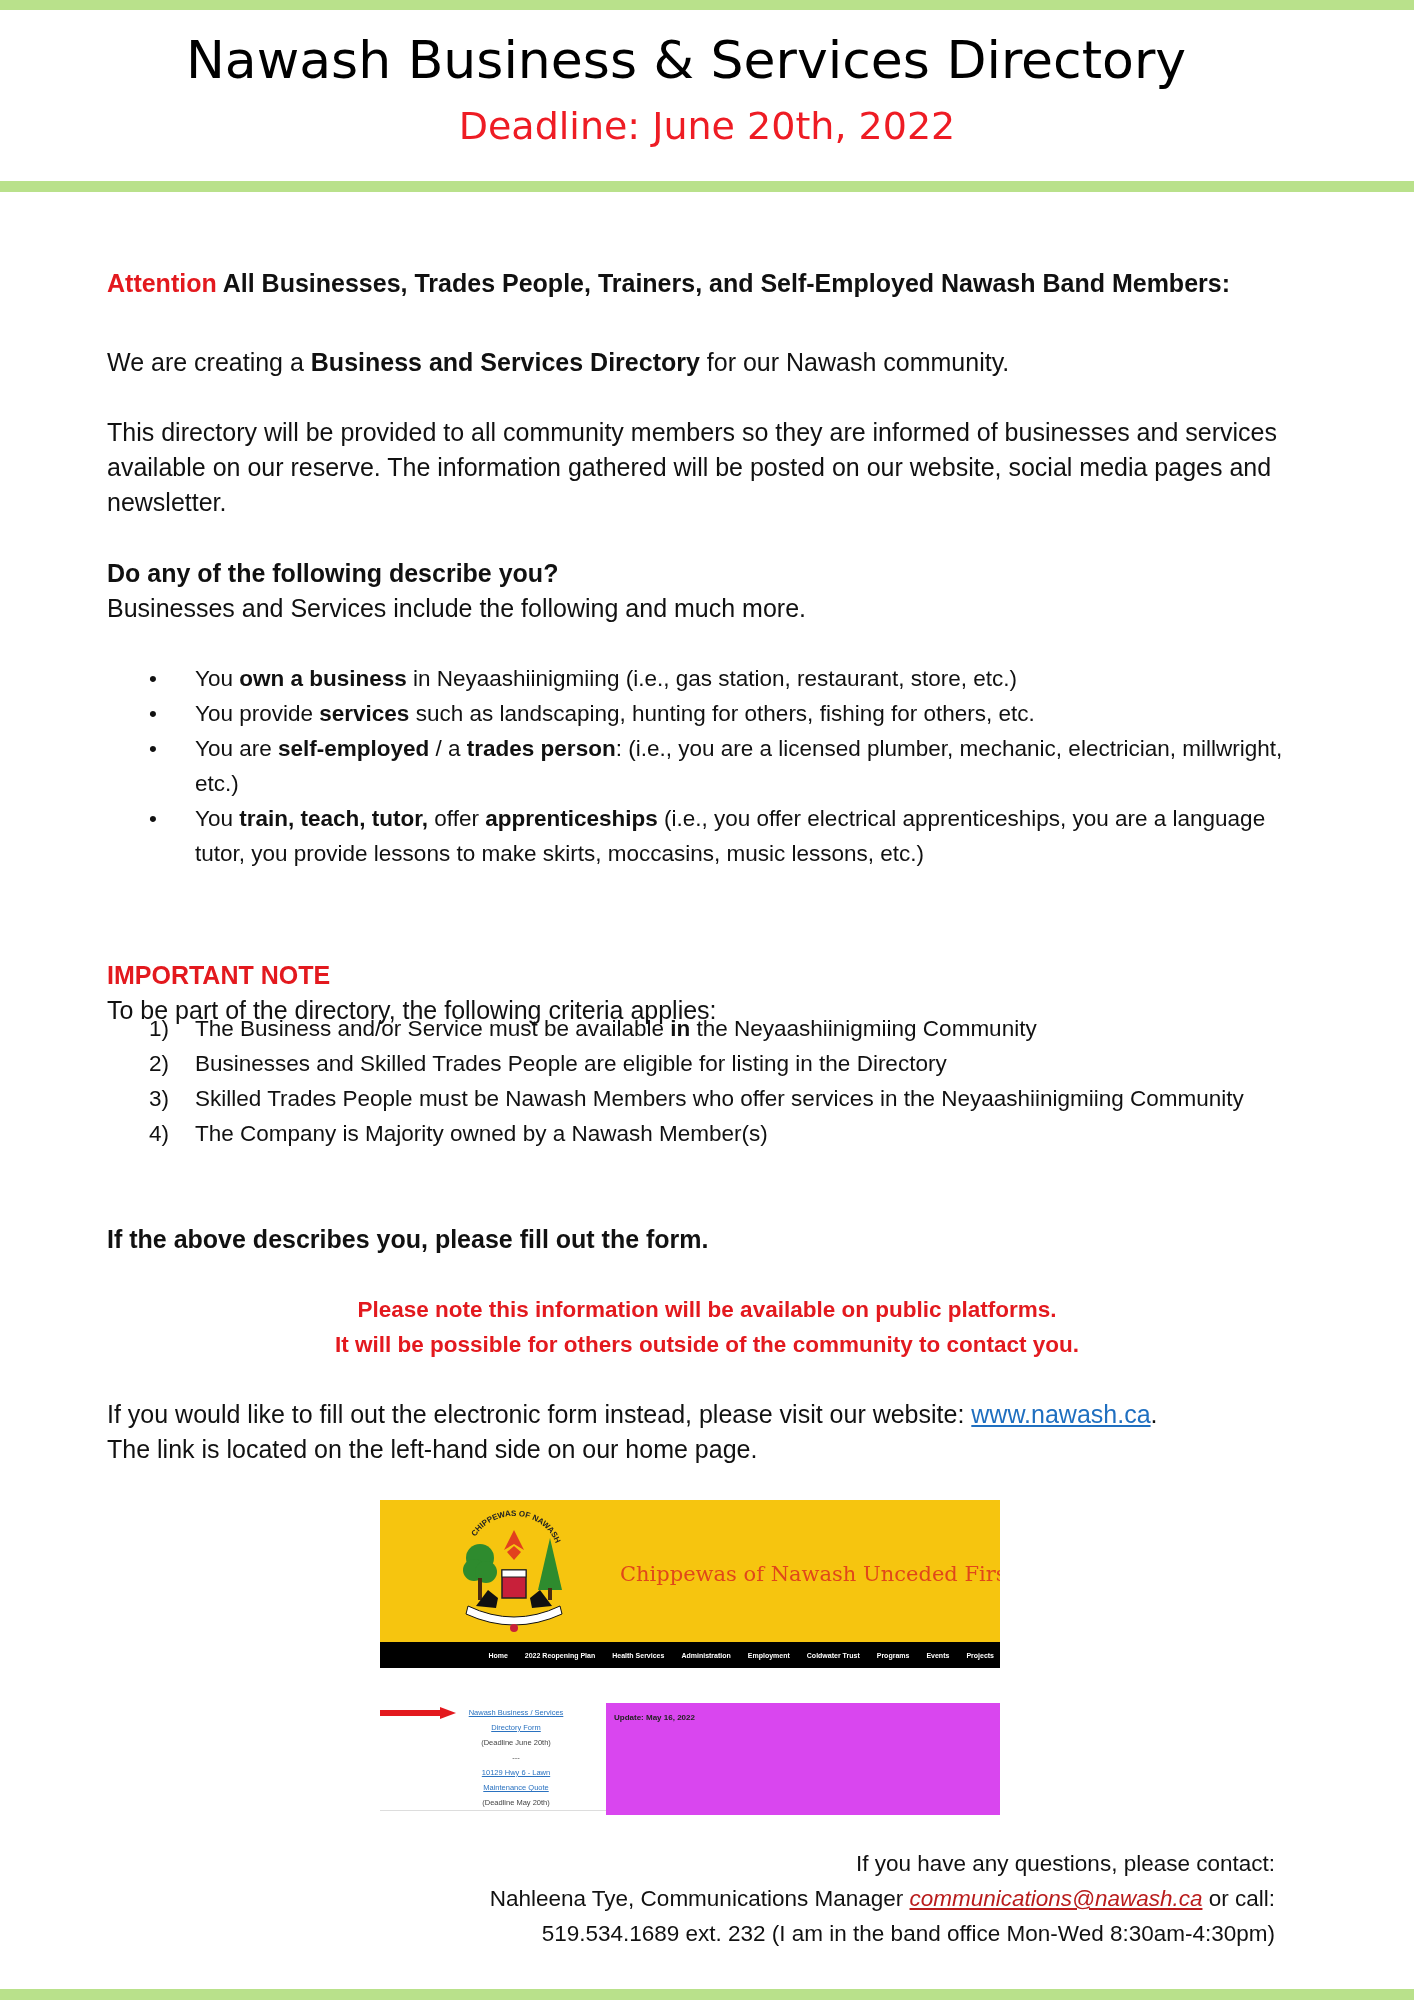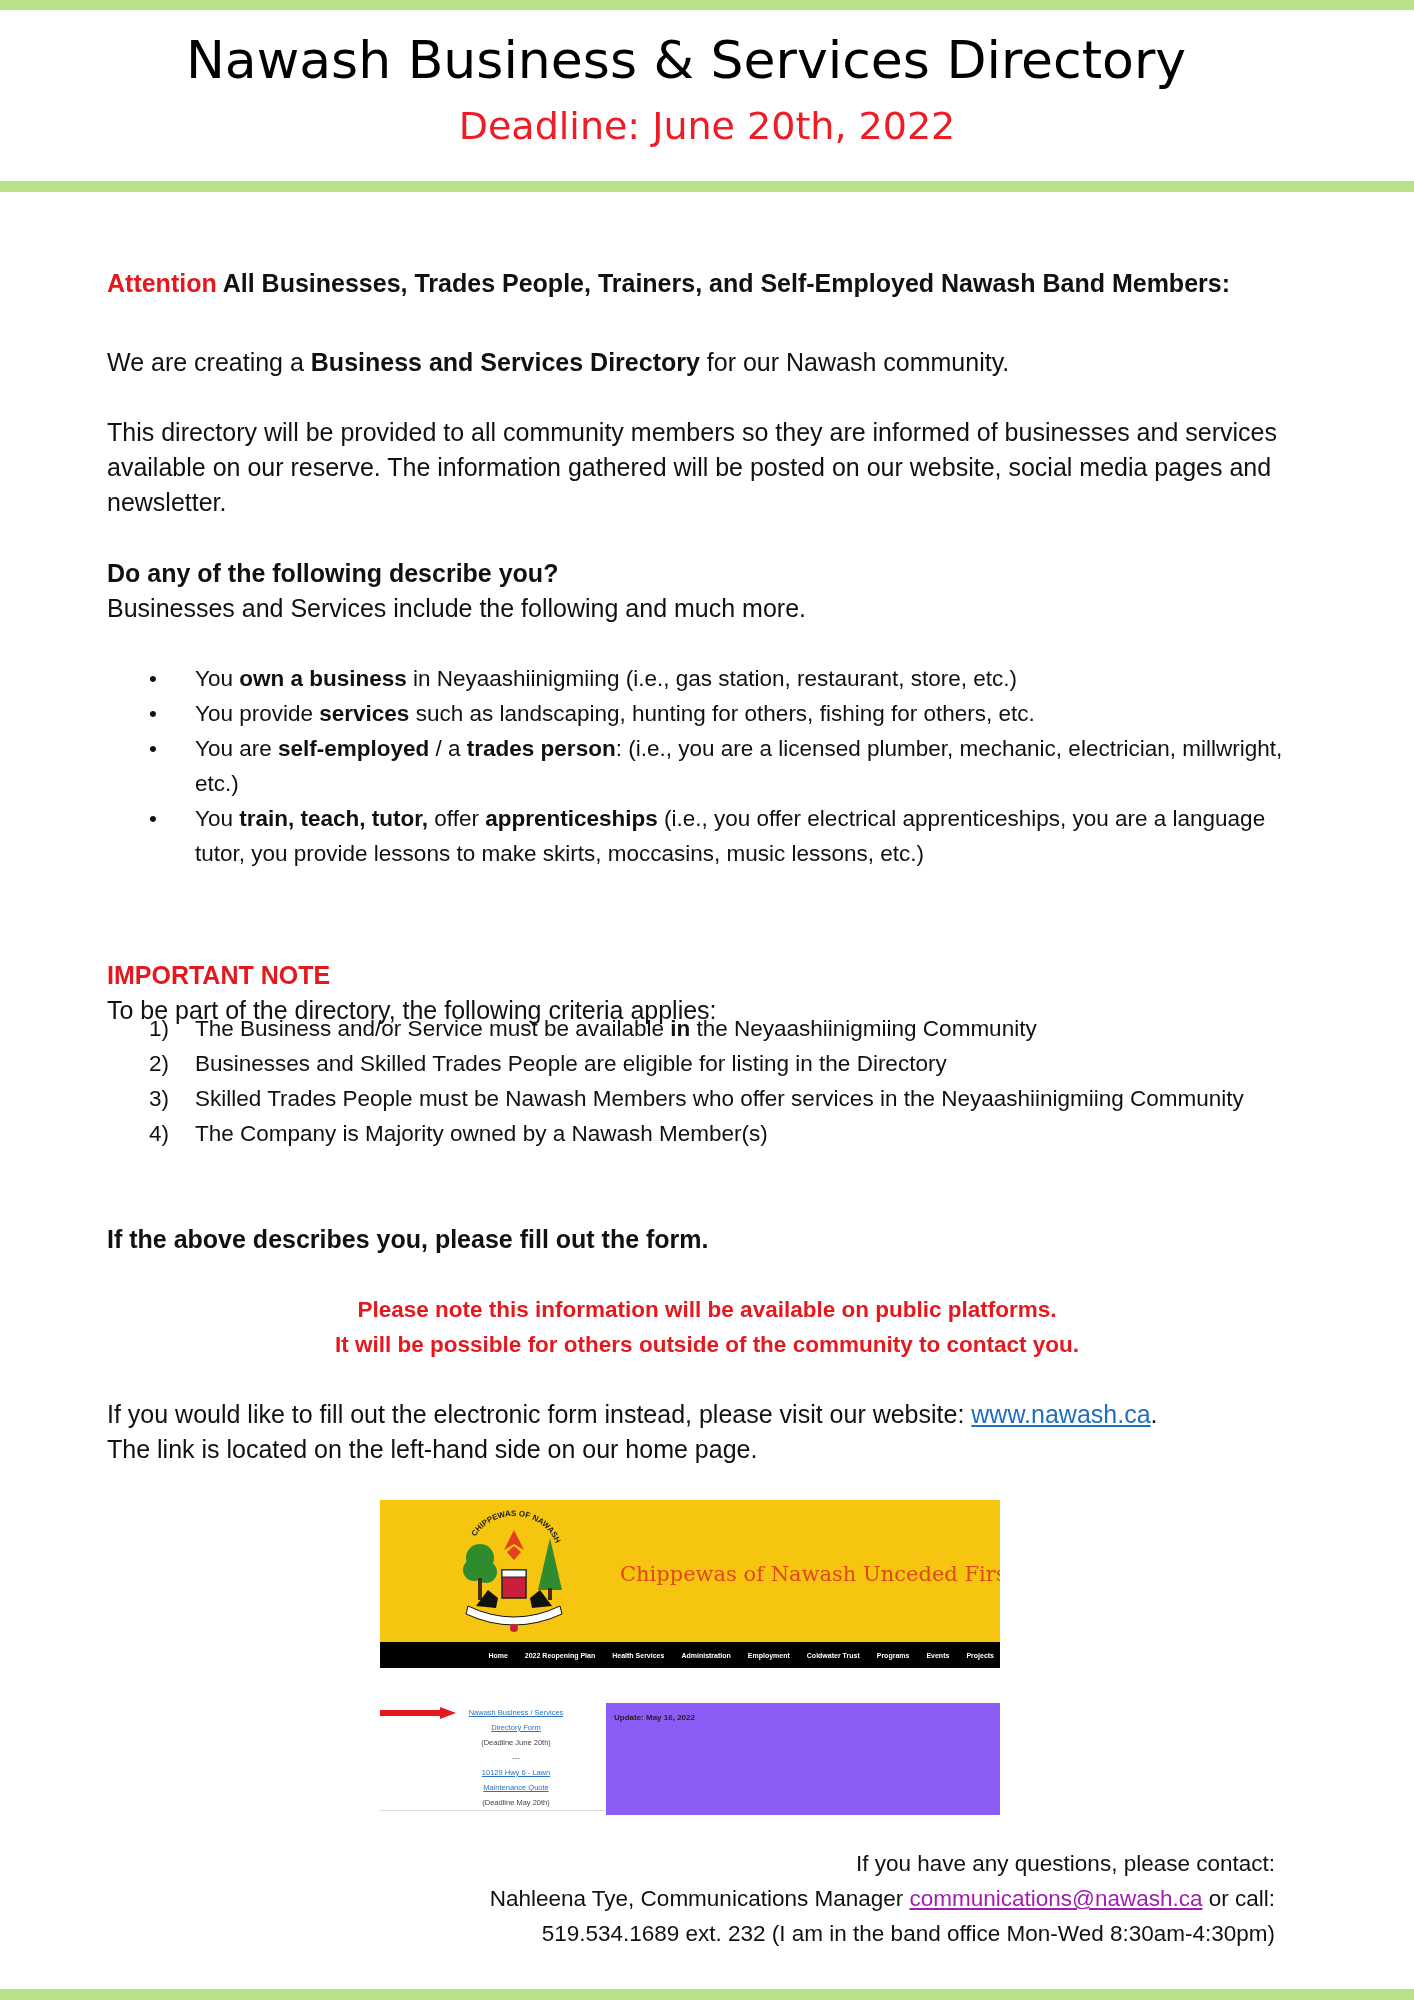--- a/index.html
+++ b/index.html
@@ -25,34 +25,34 @@
     ul.bullets li { position: relative; padding-left: 88px; }
     ul.bullets li::before { content: "•"; position: absolute; left: 42px; top: 0; }
     .imp { top: 958px; }
     ol.criteria { position: absolute; top: 1011px; left: 107px; width: 1180px; margin: 0; padding: 0; list-style: none; font-size: 22.5px; line-height: 35px; }
     ol.criteria li { position: relative; padding-left: 88px; }
     ol.criteria li .num { position: absolute; left: 42px; top: 0; }
     .fill { top: 1222px; font-weight: bold; }
     .warn { position: absolute; top: 1292px; left: 0; width: 1414px; text-align: center; font-size: 22.5px; line-height: 35px; font-weight: bold; color: #e3191e; }
     .web { top: 1397px; }
     a.link { color: #1f6fc0; text-decoration: underline; }
-    a.email { color: #a21caf; text-decoration: underline; }
+    a.email { color: #b91c1c; text-decoration: underline; font-style: italic; }
     .contact { position: absolute; top: 1846px; right: 139px; width: 1000px; text-align: right; font-size: 22.5px; line-height: 35px; }
 
     
     .shot { position: absolute; left: 380px; top: 1500px; width: 620px; height: 315px; background: #fff; }
     .banner { position: absolute; left: 0; top: 0; width: 620px; height: 142px; background: #f6c50f; }
     .logo { position: absolute; left: 78px; top: 8px; width: 112px; height: 126px; }
     .site-title { position: absolute; left: 240px; top: 62px; font-family: "DejaVu Serif", serif; font-size: 21px; color: #e0471a; white-space: nowrap; overflow: hidden; width: 380px; }
     .nav { position: absolute; left: 0; top: 142px; width: 620px; height: 26px; background: #000; display: flex; justify-content: flex-end; align-items: center; gap: 17px; padding-right: 6px; box-sizing: border-box; }
     .nav span { color: #fff; font-size: 7px; font-weight: bold; white-space: nowrap; }
     .arrow { position: absolute; left: 0; top: 207px; width: 76px; height: 12px; }
     .side { position: absolute; left: 80px; top: 205px; width: 112px; text-align: center; font-size: 7.5px; line-height: 15px; color: #444; }
     .side .lnk { color: #2a72c0; text-decoration: underline; }
-    .greenbox { position: absolute; left: 226px; top: 203px; width: 394px; height: 112px; background: #8b5cf6; }
+    .greenbox { position: absolute; left: 226px; top: 203px; width: 394px; height: 112px; background: #d946ef; }
     .greenbox .upd { position: absolute; left: 8px; top: 10px; font-size: 8px; font-weight: bold; color: #222; }
     .shot-rule { position: absolute; left: 0; top: 310px; width: 226px; height: 1px; background: #ddd; }
   </style>
 </head>
 <body>
 
 <div class="bar bar-top1"></div>
 <div class="title">Nawash Business &amp; Services Directory</div>
 <div class="subtitle">Deadline: June 20th, 2022</div>
 <div class="bar bar-top2"></div>

